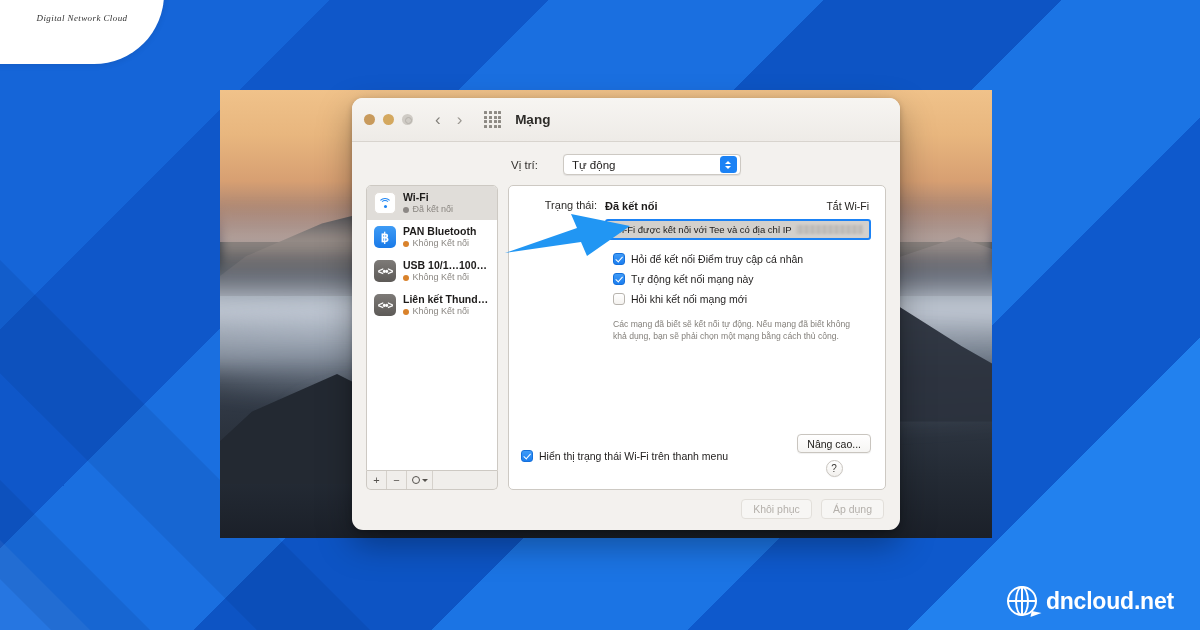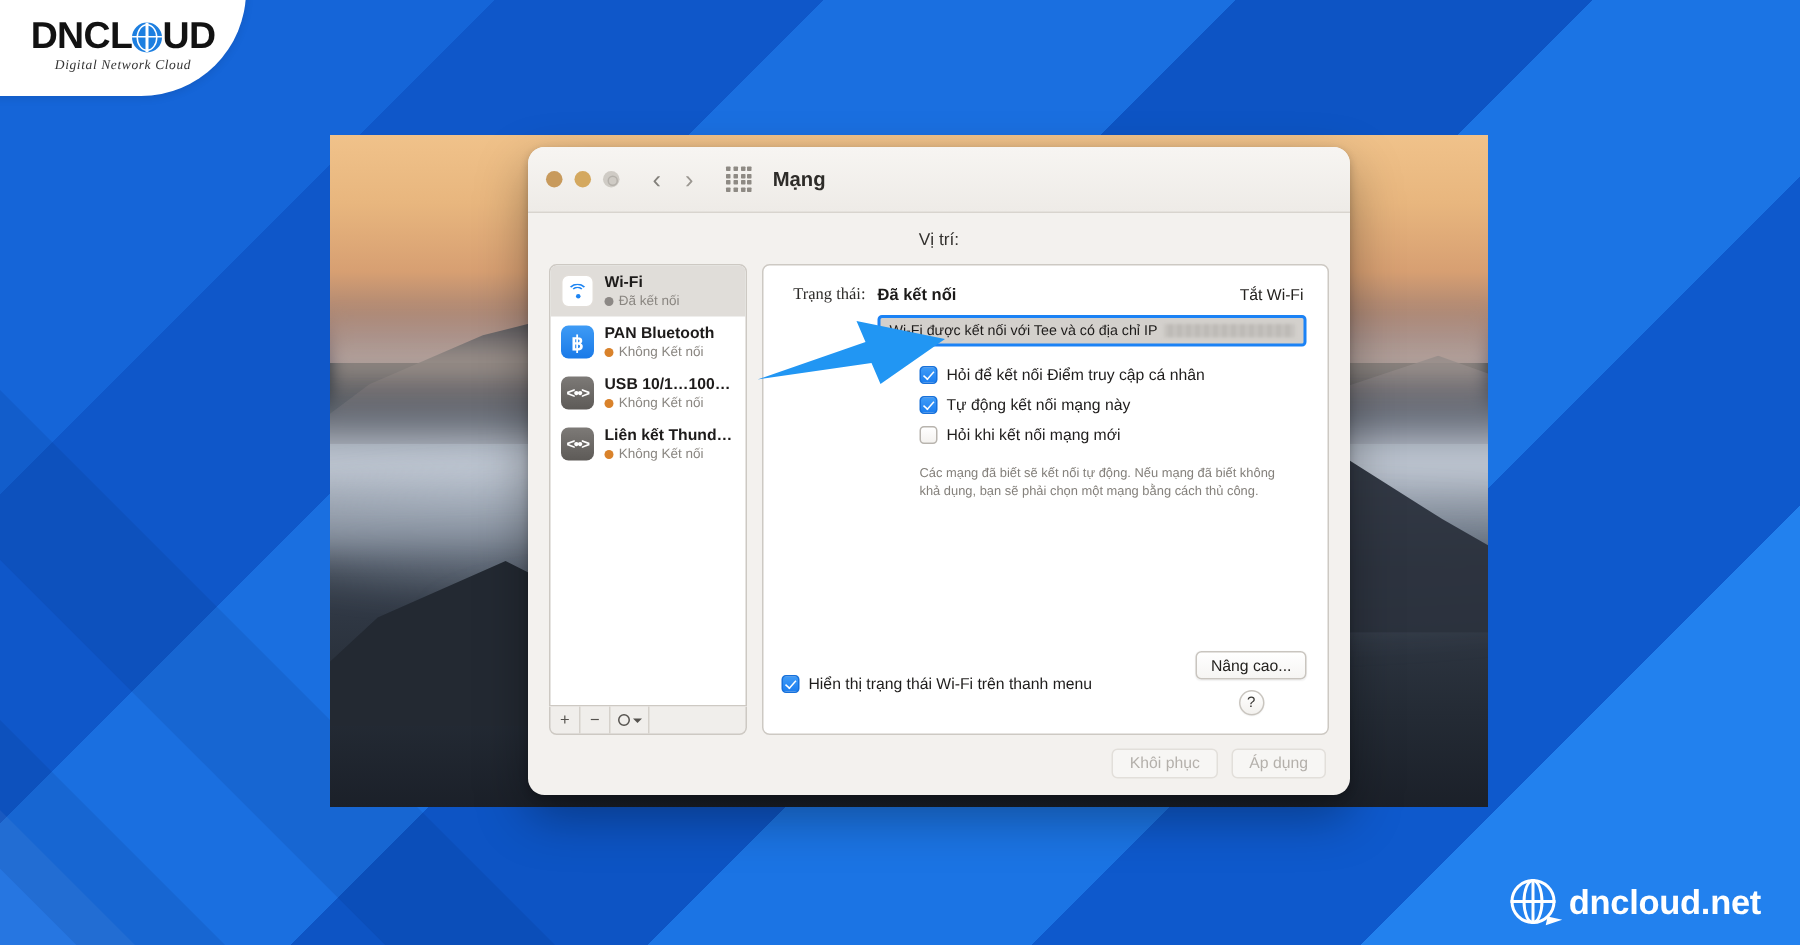--- a/index.html
+++ b/index.html
@@ -564,28 +564,27 @@
     min-width: 0;
     position: relative;
   }
 
   .frow {
     display: flex;
     align-items: flex-start;
     margin-bottom: 0;
   }
   .flabel {
-    width: 76px;
+    width: 96px;
     text-align: right;
     padding-right: 8px;
     font-size: 11px;
     color: #2d2b29;
     flex-shrink: 0;
     padding-top: 1px;
-    font-family: Liberation Serif, serif;
   }
   .fvalue { flex: 1; min-width: 0; }
 
   .statusline {
     display: flex;
     align-items: center;
     justify-content: space-between;
   }
   .statustext {
     font-size: 11px;
@@ -730,27 +729,20 @@
 <body>
 
 <div class="bg"></div>
 <div class="bg-stripe" style="left:-420px; top:120px; width:1700px; height:96px;"></div>
 <div class="bg-stripe-dark" style="left:-300px; top:-40px; width:1700px; height:80px;"></div>
 <div class="bg-stripe" style="left:-520px; top:430px; width:1700px; height:120px;"></div>
 <div class="bg-stripe-dark" style="left:-150px; top:330px; width:1700px; height:70px;"></div>
 
 <div class="logo-badge">
   <div class="logo-inner">
-    <div class="logo-word">
-      <span>DNCL</span>
-      <span class="logo-globe">
-          <span class="logo-globe-ring"></span>
-        </span>
-      <span>UD</span>
-    </div>
     <div class="logo-tag">Digital Network Cloud</div>
   </div>
 </div>
 
 <div class="desktop">
   <div class="wall-sky"></div>
   <div class="wall-mtn-far"></div>
   <div class="wall-mtn-far2"></div>
   <div class="wall-cloudband"></div>
   <div class="wall-ocean"></div>
@@ -790,20 +782,27 @@
         <i></i>
         <i></i>
         <i></i>
         <i></i>
     </div>
     <div class="wintitle">Mạng</div>
   </div>
 
   <div class="locrow">
     <div class="loclabel">Vị trí:</div>
+    <div class="popup">
+      <div class="popup-val">Tự động</div>
+      <div class="popup-arrows">
+          <span class="up"></span>
+          <span class="dn"></span>
+        </div>
+    </div>
   </div>
 
   <div class="pbody">
 
     <div class="sidebar">
       <div class="slist">
 
         <div class="sitem sel">
           <div class="sicon sicon-wifi">
             <div class="wifi-glyph">

